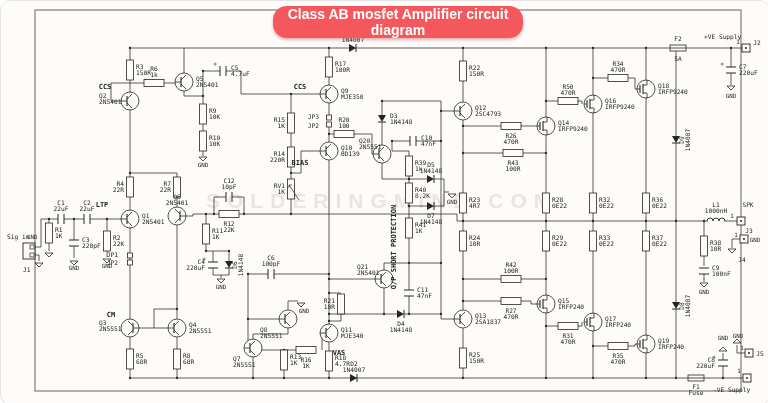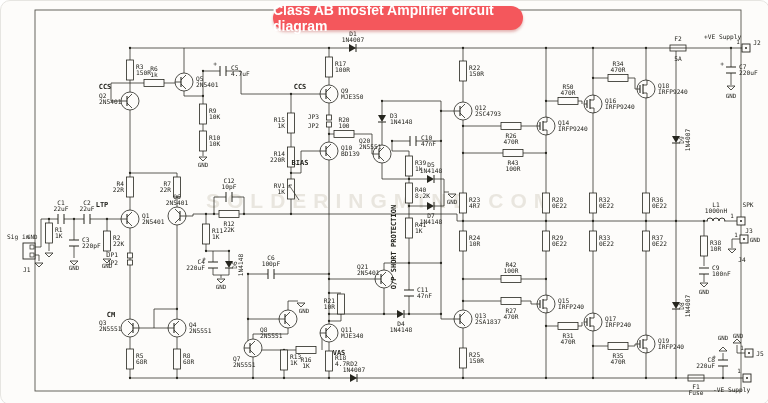--- a/index.html
+++ b/index.html
@@ -1,20 +1,20 @@
 <!DOCTYPE html>
 <html><head>
 <meta charset="utf-8">
 <style>
   html,body{margin:0;padding:0;background:#ffffff;}
   .page{position:relative;width:768px;height:403px;background:#fdfcfa;border:1px solid #e6e5e1;border-radius:10px;overflow:hidden;font-family:"DejaVu Sans Mono",monospace;}
-  .pill{position:absolute;left:272px;top:5px;width:250px;height:24px;border-radius:14px;
+  .pill{position:absolute;left:272px;top:5px;width:250px;height:32px;border-radius:14px;
         display:flex;align-items:center;justify-content:center;
         font-family:"Liberation Sans",sans-serif;font-weight:bold;font-size:14px;color:#fff;
-        box-shadow:0 2px 3px rgba(180,40,40,.35);z-index:3;}
+        box-shadow:0 2px 3px rgba(180,40,40,.35);z-index:3;text-align:center;}
   .wm{position:absolute;left:205px;top:188px;z-index:1;
       font-family:"Liberation Sans",sans-serif;font-weight:bold;font-size:21px;letter-spacing:7px;
       opacity:.45;user-select:none;white-space:nowrap;}
   svg{position:absolute;left:0;top:0;z-index:2;}
   svg text{font-family:"DejaVu Sans Mono",monospace;font-size:6.2px;fill:#23231d;}
   svg text.b{font-weight:bold;font-size:7px;}
   svg text.s{font-size:5.8px;}
 </style>
 </head>
 <body>

